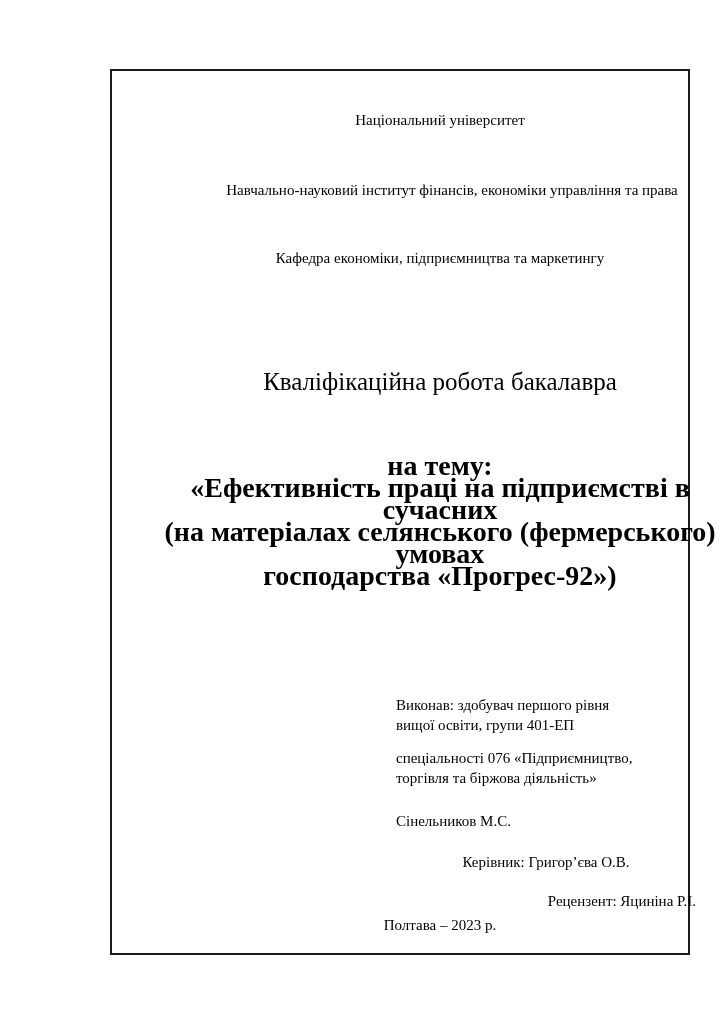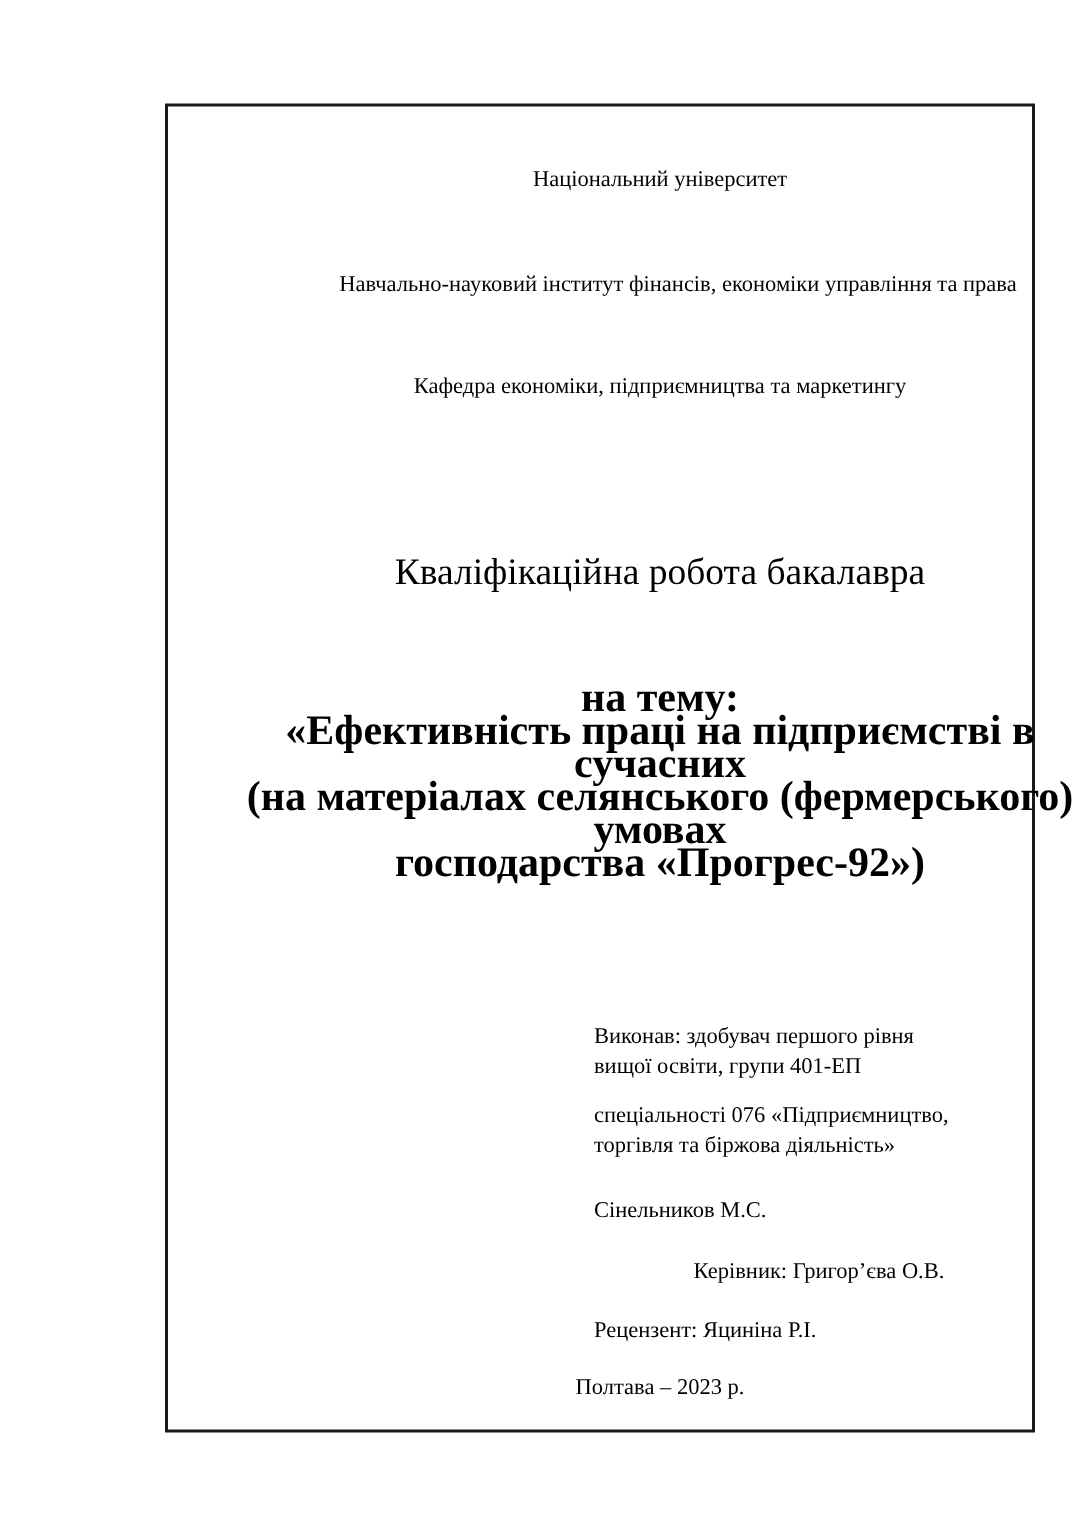--- a/index.html
+++ b/index.html
@@ -43,20 +43,21 @@
       font-size: 28px;
       font-weight: bold;
       line-height: 22px;
     }
     .info {
       position: absolute;
       left: 396px;
       width: 300px;
       font-size: 15px;
       line-height: 20px;
+      margin-top: 14px;
     }
     .info div { white-space: nowrap; }
   </style>
 </head>
 <body>
 
 <div class="frame"></div>
 
 <div class="center reg" style="top:110px;">
   <div>Національний університет</div>
@@ -83,15 +84,15 @@
 
 <div class="info" style="top:734px;">
   <div>спеціальності 076 «Підприємництво,</div>
   <div>торгівля та біржова діяльність»</div>
 </div>
 
 <div class="info" style="top:797px;">Сінельников М.С.</div>
 
 <div class="info" style="top:838px;text-align:center;">Керівник: Григор’єва О.В.</div>
 
-<div class="info" style="top:877px;">Рецензент: Яциніна Р.І.</div>
+<div class="info" style="top:877px;text-align:right;">Рецензент: Яциніна Р.І.</div>
 
 <div class="center reg" style="top:915px;">Полтава – 2023 р.</div>
 
 </body></html>

